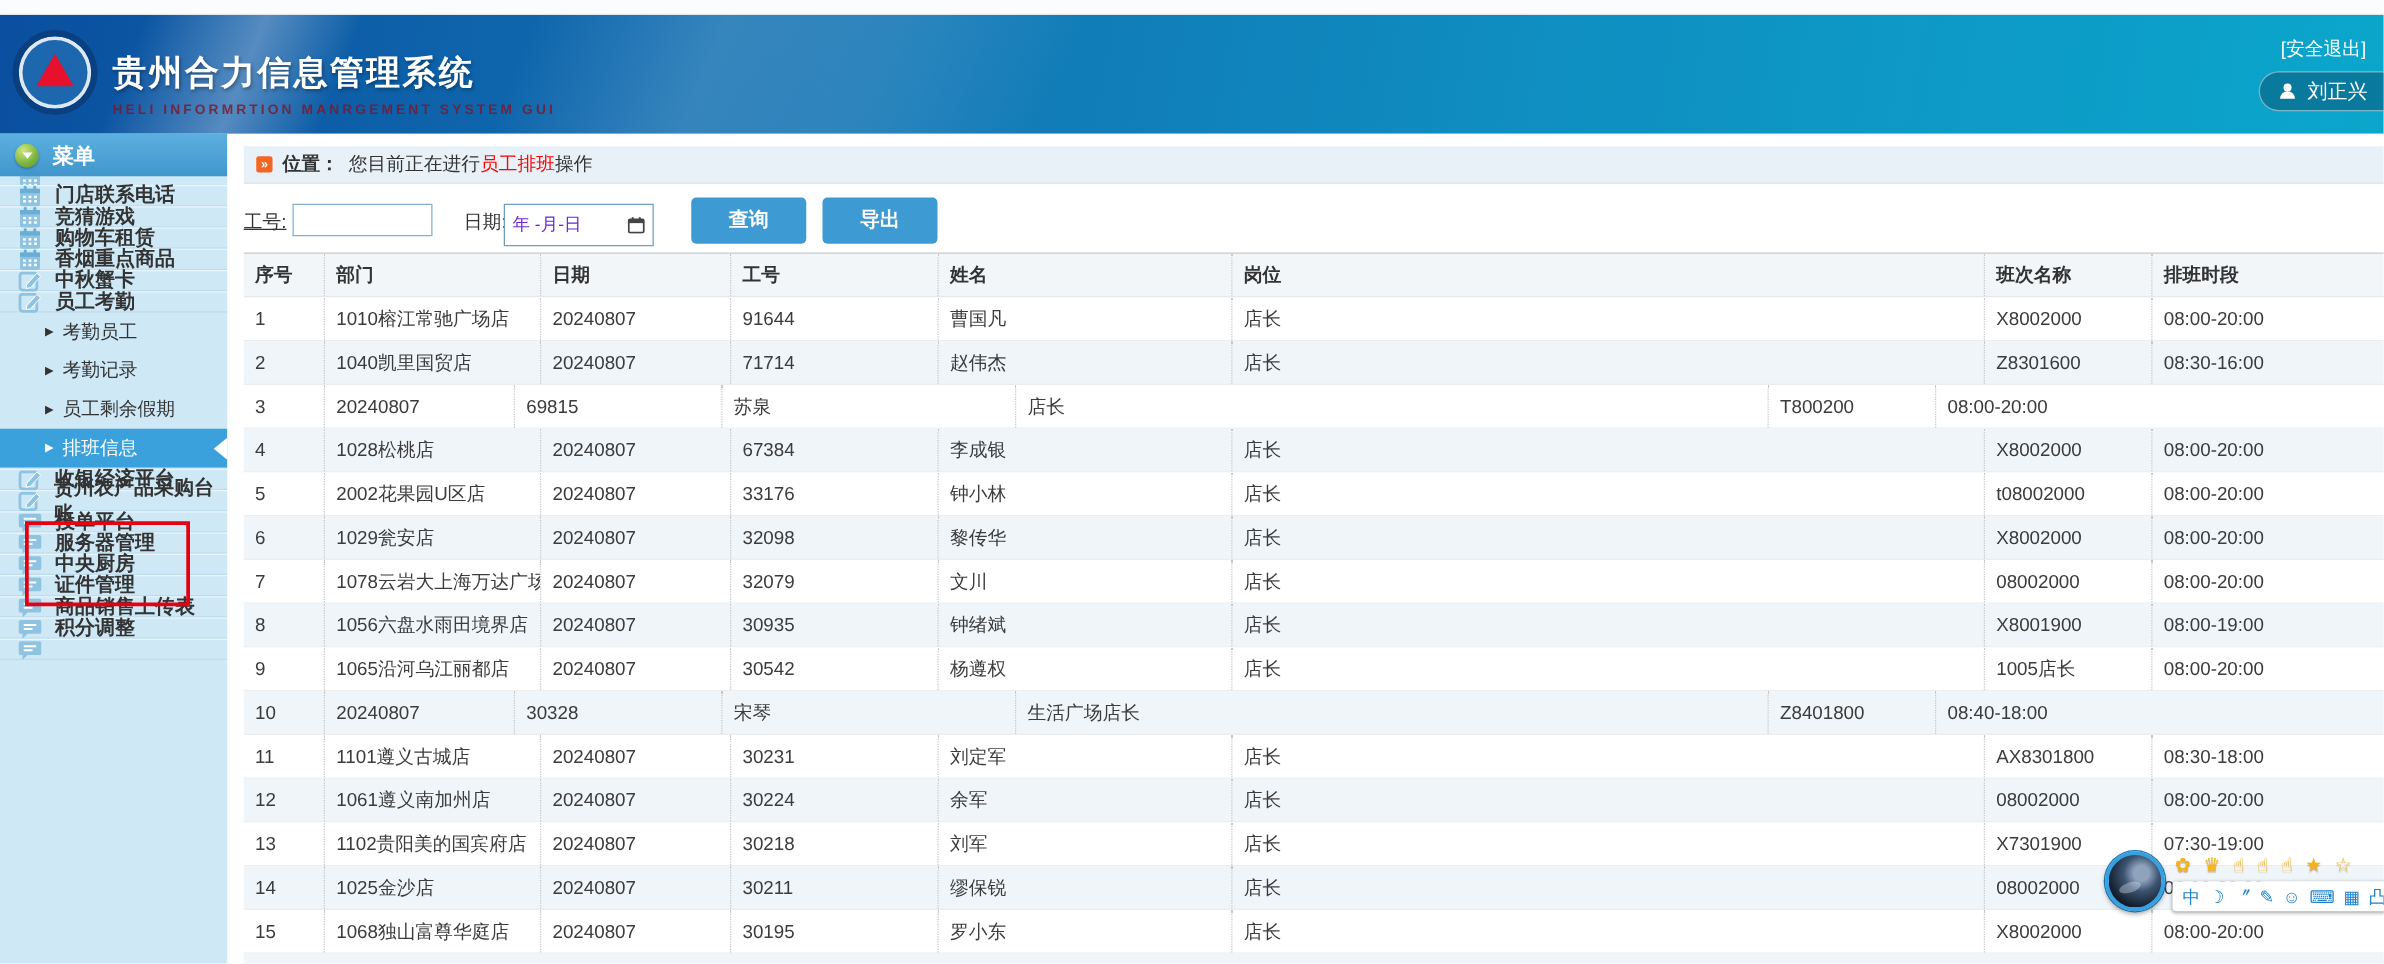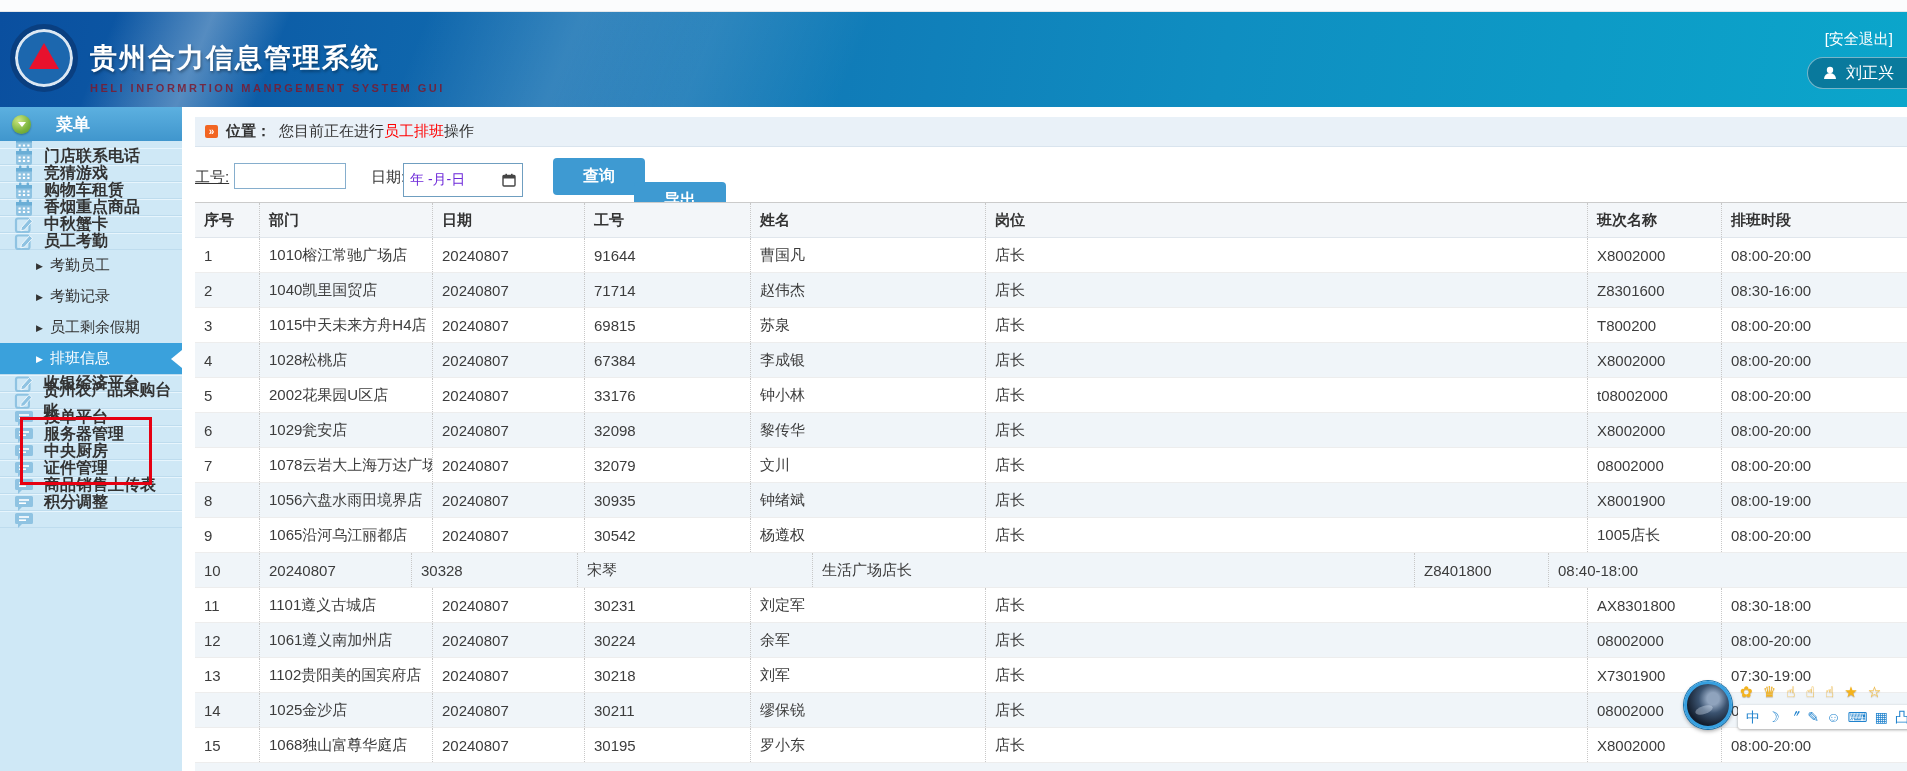--- a/index.html
+++ b/index.html
@@ -23,21 +23,21 @@
   .title-block { position:absolute; left:90px; top:28px; }
   .app-title { color:#fff; font-size:27px; font-weight:bold; letter-spacing:2px; text-shadow:1px 2px 3px rgba(0,0,0,.35); }
   .app-subtitle { margin-top:6px; font-size:11px; letter-spacing:2.5px; color:rgba(125,25,45,.85); font-weight:bold; }
   .logout { position:absolute; right:14px; top:18px; color:#fff; font-size:15px; cursor:pointer; }
   .user-pill { position:absolute; right:-14px; top:45px; height:32px; padding:0 26px 0 14px; border-radius:16px;
     background:rgba(7,70,102,.45); border:1px solid rgba(255,255,255,.45); display:flex; align-items:center; gap:8px;
     color:#fff; font-size:16px; }
 
   
   .sidebar { position:absolute; top:107px; left:0; width:182px; height:664px; background:#cfe8f6; overflow:hidden; }
-  .menu-bar { height:34px; background:linear-gradient(#5cb0e0,#4096cd); display:flex; align-items:center; gap:25px;
+  .menu-bar { height:34px; background:linear-gradient(#5cb0e0,#4096cd); display:flex; align-items:center; gap:11px;
     padding-left:12px; color:#fff; font-size:17px; font-weight:bold; cursor:pointer; }
   .menu-circle { width:19px; height:19px; border-radius:50%; background:radial-gradient(circle at 35% 28%,#cde781,#7ab33e 60%,#5d9430);
     display:flex; align-items:center; justify-content:center; box-shadow:0 1px 2px rgba(0,0,0,.3); }
   .menu-circle i { width:0; height:0; border-left:4px solid transparent; border-right:4px solid transparent; border-top:5px solid #fff; }
   .sliver { height:7px; overflow:hidden; padding-left:14px; }
   .sliver svg { margin-top:-14px; }
   .side-item { height:17px; display:flex; align-items:center; gap:10px; padding-left:14px;
     border-bottom:1px solid #bedcee; border-top:1px solid #e7f5fd; font-size:16px; font-weight:600; color:#333; cursor:pointer; }
   .submenu { border-bottom:1px solid #bedcee; }
   .sub-item { height:31px; display:flex; align-items:center; gap:7px; padding-left:36px; font-size:15px; color:#333; cursor:pointer; }
@@ -58,21 +58,21 @@
 
   .filter-row { position:absolute; left:0; right:0; top:51px; height:37px; font-size:15px; color:#333; }
   .lbl-emp { position:absolute; left:13px; top:10px;text-decoration:underline; }
   .inp-emp { position:absolute; left:52px; top:5px; width:112px; height:26px; border:1px solid #86aecd; background:#fff; padding:0 6px; font-size:14px; }
   .lbl-date { position:absolute; left:189px; top:10px; }
   .inp-date { position:absolute; left:221px; top:5px; width:120px; height:26px; border:1px solid #6f9ec0; background:#fff;
     display:flex; align-items:center; justify-content:space-between; padding:16px 6px; font-size:14px; color:#6d28d9; cursor:pointer; }
   .btn { position:absolute; top:0; width:92px; height:37px; background:#3e9ad2; color:#fff; border:none; border-radius:4px;
     font-size:16px; font-weight:bold; cursor:pointer; font-family:inherit; }
   .btn-query { left:371px; }
-  .btn-export { left:452px;margin-top:24px; }
+  .btn-export { left:476px; }
 
   .table { position:absolute; left:13px; right:0; top:95px; }
   .thead { display:flex; height:36px; align-items:center; background:#f3f6f9; border-top:1px solid #cbcbcb; border-bottom:1px solid #e0e6ec;
     font-weight:bold; font-size:15px; color:#333; }
   .trow { display:flex; height:35px; align-items:center; font-size:15px; color:#3c3c3c; border-bottom:1px solid #ededed; background:#fff; }
   .trow.even { background:#f0f5f9; }
   .trow.partial { height:8px; overflow:hidden; border-bottom:none; }
   .cell { height:100%; display:flex; align-items:center; padding-left:9px; overflow:hidden; white-space:nowrap; }
   .cell + .cell { border-left:1px dotted #c8c8c8; }
   .c0{width:64px;} .c1{width:173px;} .c2{width:152px;} .c3{width:166px;} .c4{width:235px;} .c5{width:602px;} .c6{width:134px;} .c7{flex:1;}
@@ -358,21 +358,20 @@
             <div class="cell c1">1040凯里国贸店</div>
             <div class="cell c2">20240807</div>
             <div class="cell c3">71714</div>
             <div class="cell c4">赵伟杰</div>
             <div class="cell c5">店长</div>
             <div class="cell c6">Z8301600</div>
             <div class="cell c7">08:30-16:00</div>
           </div>
           <div class="trow">
             <div class="cell c0">3</div>
-            <div class="cell c1">1015中天未来方舟H4店</div>
             <div class="cell c2">20240807</div>
             <div class="cell c3">69815</div>
             <div class="cell c4">苏泉</div>
             <div class="cell c5">店长</div>
             <div class="cell c6">T800200</div>
             <div class="cell c7">08:00-20:00</div>
           </div>
           <div class="trow even">
             <div class="cell c0">4</div>
             <div class="cell c1">1028松桃店</div>

